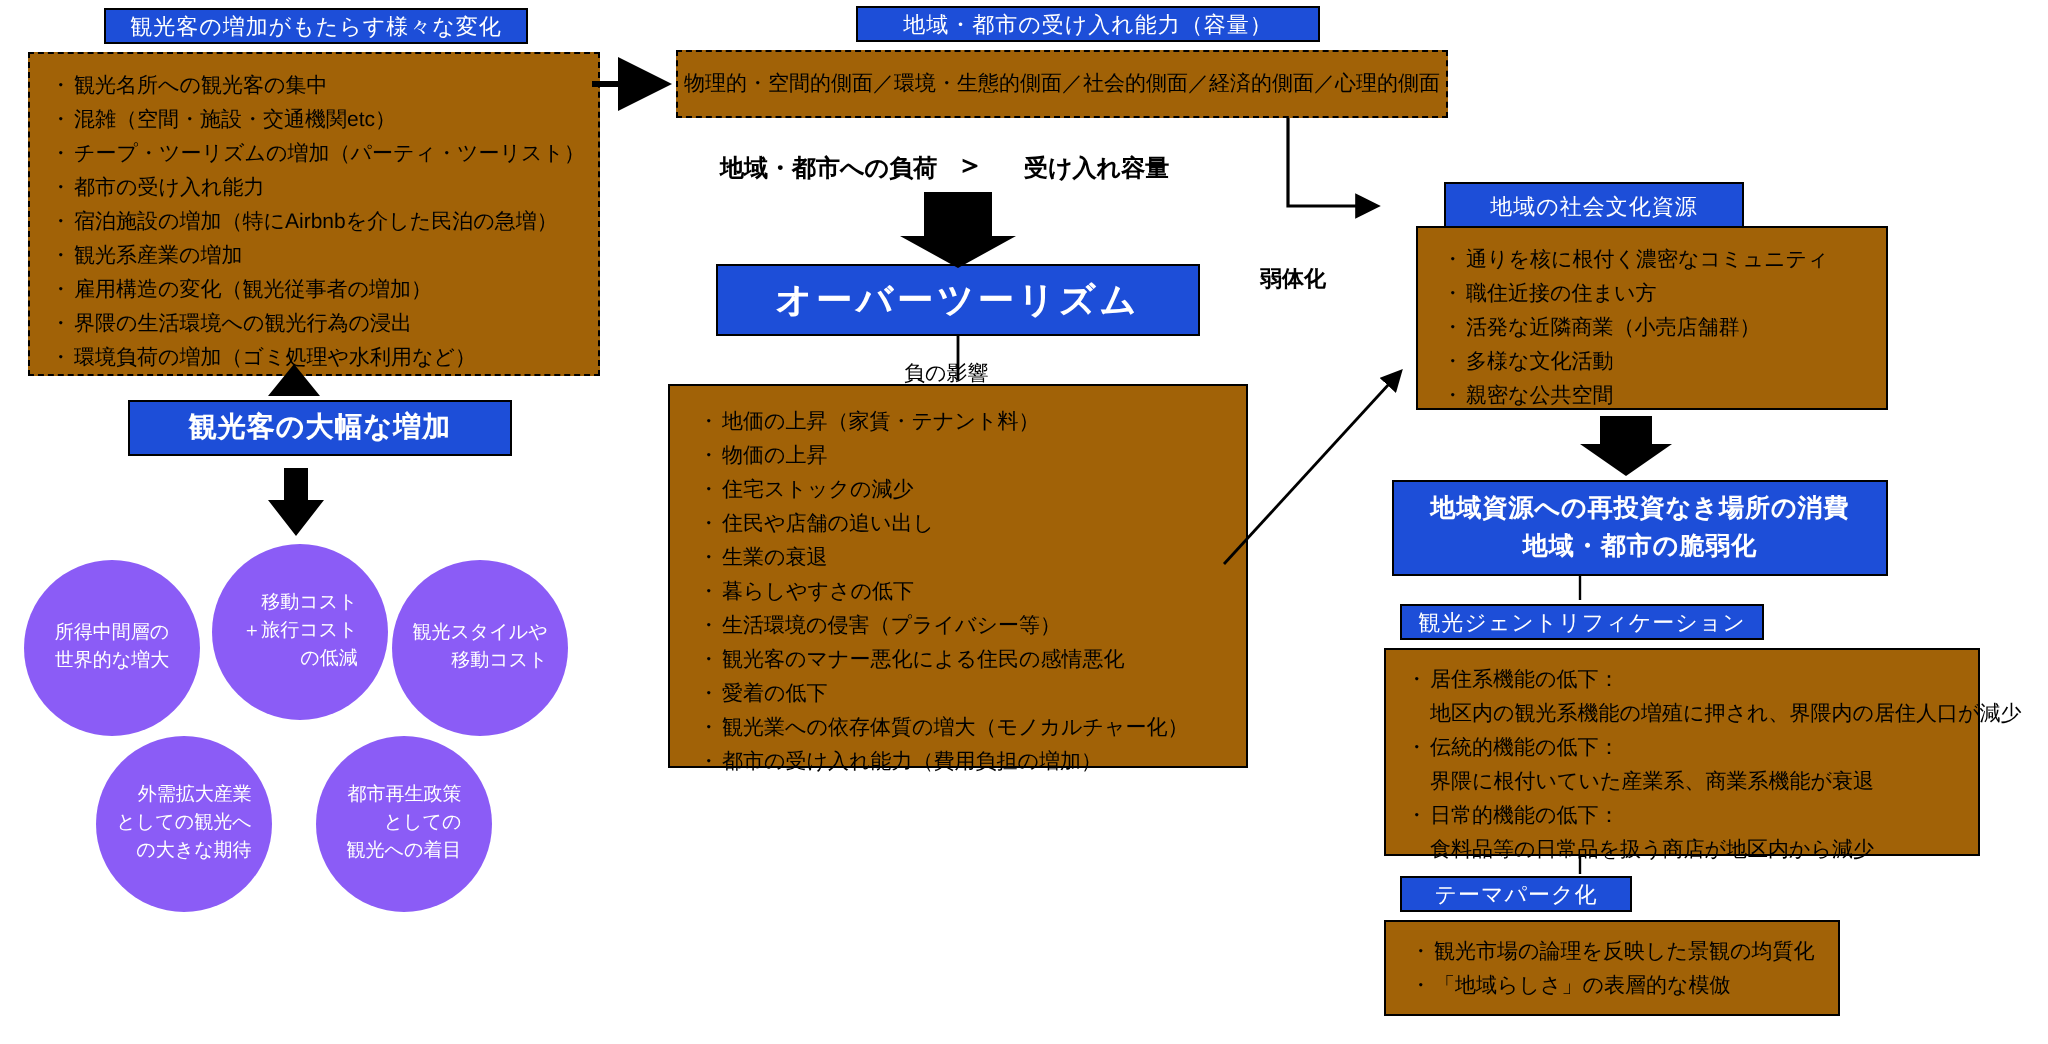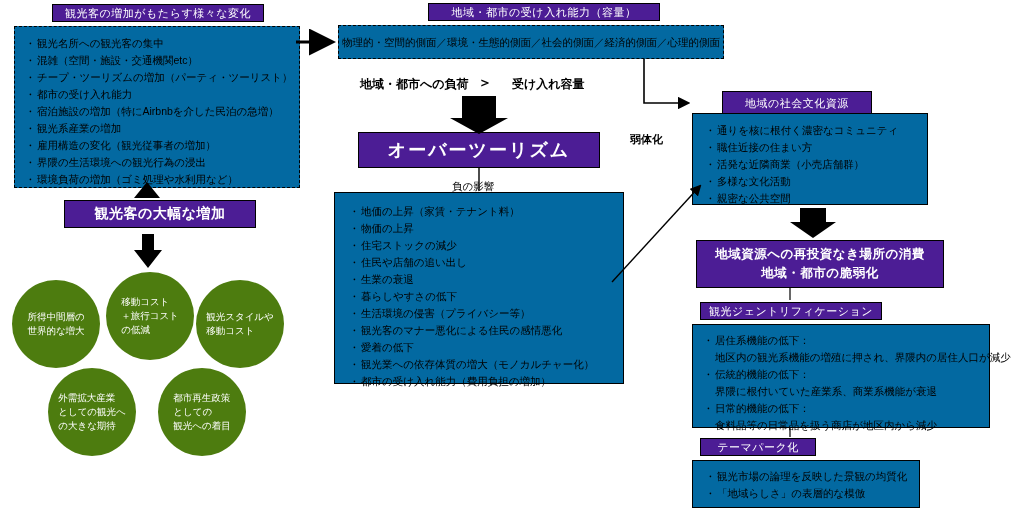--- a/index.html
+++ b/index.html
@@ -17,28 +17,28 @@
     height: 522px;
     overflow: hidden;
     background: #fff;
   }
   .abs { position: absolute; }
 
   
   .box {
     box-sizing: border-box;
     border: 1px solid #000;
-    background: #0369a1;
+    background: #a16207;
   }
   .dashed {
     border: 1px dashed #000;
   }
   .hdr {
     box-sizing: border-box;
-    background: #4c1d95;
+    background: #1d4ed8;
     color: #fff;
     border: 1px solid #000;
     display: flex;
     align-items: center;
     justify-content: center;
     font-size: 11px;
     letter-spacing: 0.5px;
     white-space: nowrap;
   }
   .hdr-lg {
@@ -88,26 +88,26 @@
     font-size: 11px;
     white-space: nowrap;
   }
   .caption-b {
     font-weight: bold;
   }
 
   
   .circle {
     border-radius: 50%;
-    background: #4d7c0f;
+    background: #8b5cf6;
     color: #fff;
     display: flex;
     align-items: center;
     justify-content: center;
-    text-align: left;
+    text-align: right;
     font-size: 9.5px;
     line-height: 1.45;
   }
 
   
   svg.overlay {
     position: absolute;
     left: 0; top: 0;
     width: 1024px;
     height: 522px;
@@ -204,21 +204,21 @@
       <div>としての</div>
       <div>観光への着目</div>
     </div>
   </div>
 
   <div class="abs caption caption-b" style="left:630px; top:132px; font-size:11px; font-weight:bold;">弱体化</div>
 
   <div class="abs hdr" style="left:722px; top:91px; width:150px; height:24px;">
     <span>地域の社会文化資源</span>
   </div>
-  <div class="abs box" style="left:692px; top:113px; width:236px; height:92px; padding:8px 12px;">
+  <div class="abs box" style="left:708px; top:113px; width:236px; height:92px; padding:8px 12px;">
     <ul class="bullets">
       <li>通りを核に根付く濃密なコミュニティ</li>
       <li>職住近接の住まい方</li>
       <li>活発な近隣商業（小売店舗群）</li>
       <li>多様な文化活動</li>
       <li>親密な公共空間</li>
     </ul>
   </div>
 
   <div class="abs hdr" style="left:700px; top:302px; width:182px; height:18px;">

